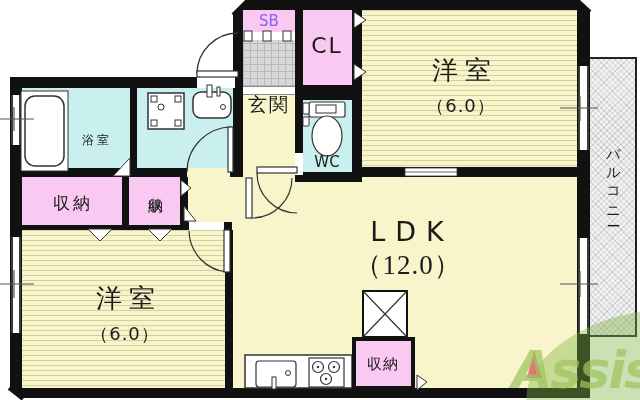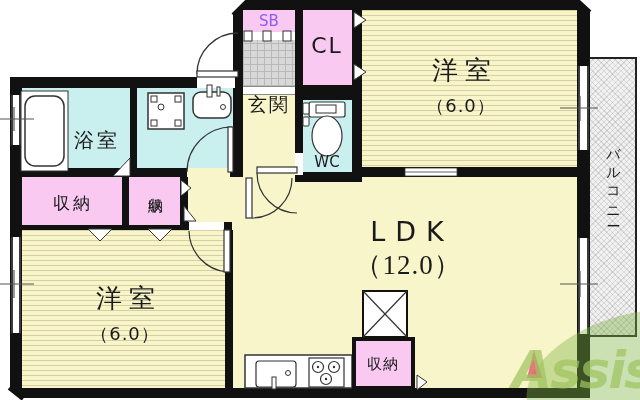--- a/index.html
+++ b/index.html
@@ -202,21 +202,21 @@
       <line x1="14" y1="270" x2="14" y2="298"></line>
     <line x1="560" y1="108" x2="598" y2="108"></line>
       <line x1="580" y1="96" x2="580" y2="121"></line>
     <line x1="560" y1="284" x2="598" y2="284"></line>
       <line x1="580" y1="271" x2="580" y2="297"></line>
   </g>
 </svg>
 
 <div class="abs floor-pink" style="left:352px;top:337px;width:63px;height:53px;border:4px solid #111;box-sizing:border-box;"></div>
 
-<div class="lbl" style="left:97px;top:140px;font-size:20px;letter-spacing:3px;">浴室</div>
+<div class="lbl" style="left:97px;top:140px;font-size:12px;letter-spacing:3px;">浴室</div>
 <div class="lbl" style="left:269px;top:21px;font-size:15px;color:#8b5cf6;">SB</div>
 <div class="lbl" style="left:269px;top:64px;font-size:19px;letter-spacing:2px;margin-top:40px;">玄関</div>
 <div class="lbl" style="left:327px;top:46px;font-size:22px;letter-spacing:2px;">CL</div>
 <div class="lbl" style="left:327px;top:162px;font-size:15px;">WC</div>
 <div class="lbl lbl-room" style="left:465px;top:70px;">洋室</div>
 <div class="lbl lbl-size" style="left:461px;top:106px;">（6.0）</div>
 <div class="lbl lbl-room" style="left:129px;top:298px;">洋室</div>
 <div class="lbl lbl-size" style="left:125px;top:334px;">（6.0）</div>
 <div class="lbl" style="left:412px;top:231px;font-size:27px;letter-spacing:10px;">LDK</div>
 <div class="lbl lbl-size" style="left:408px;top:265px;font-size:27px;font-family:Liberation Serif, serif;">（12.0）</div>

